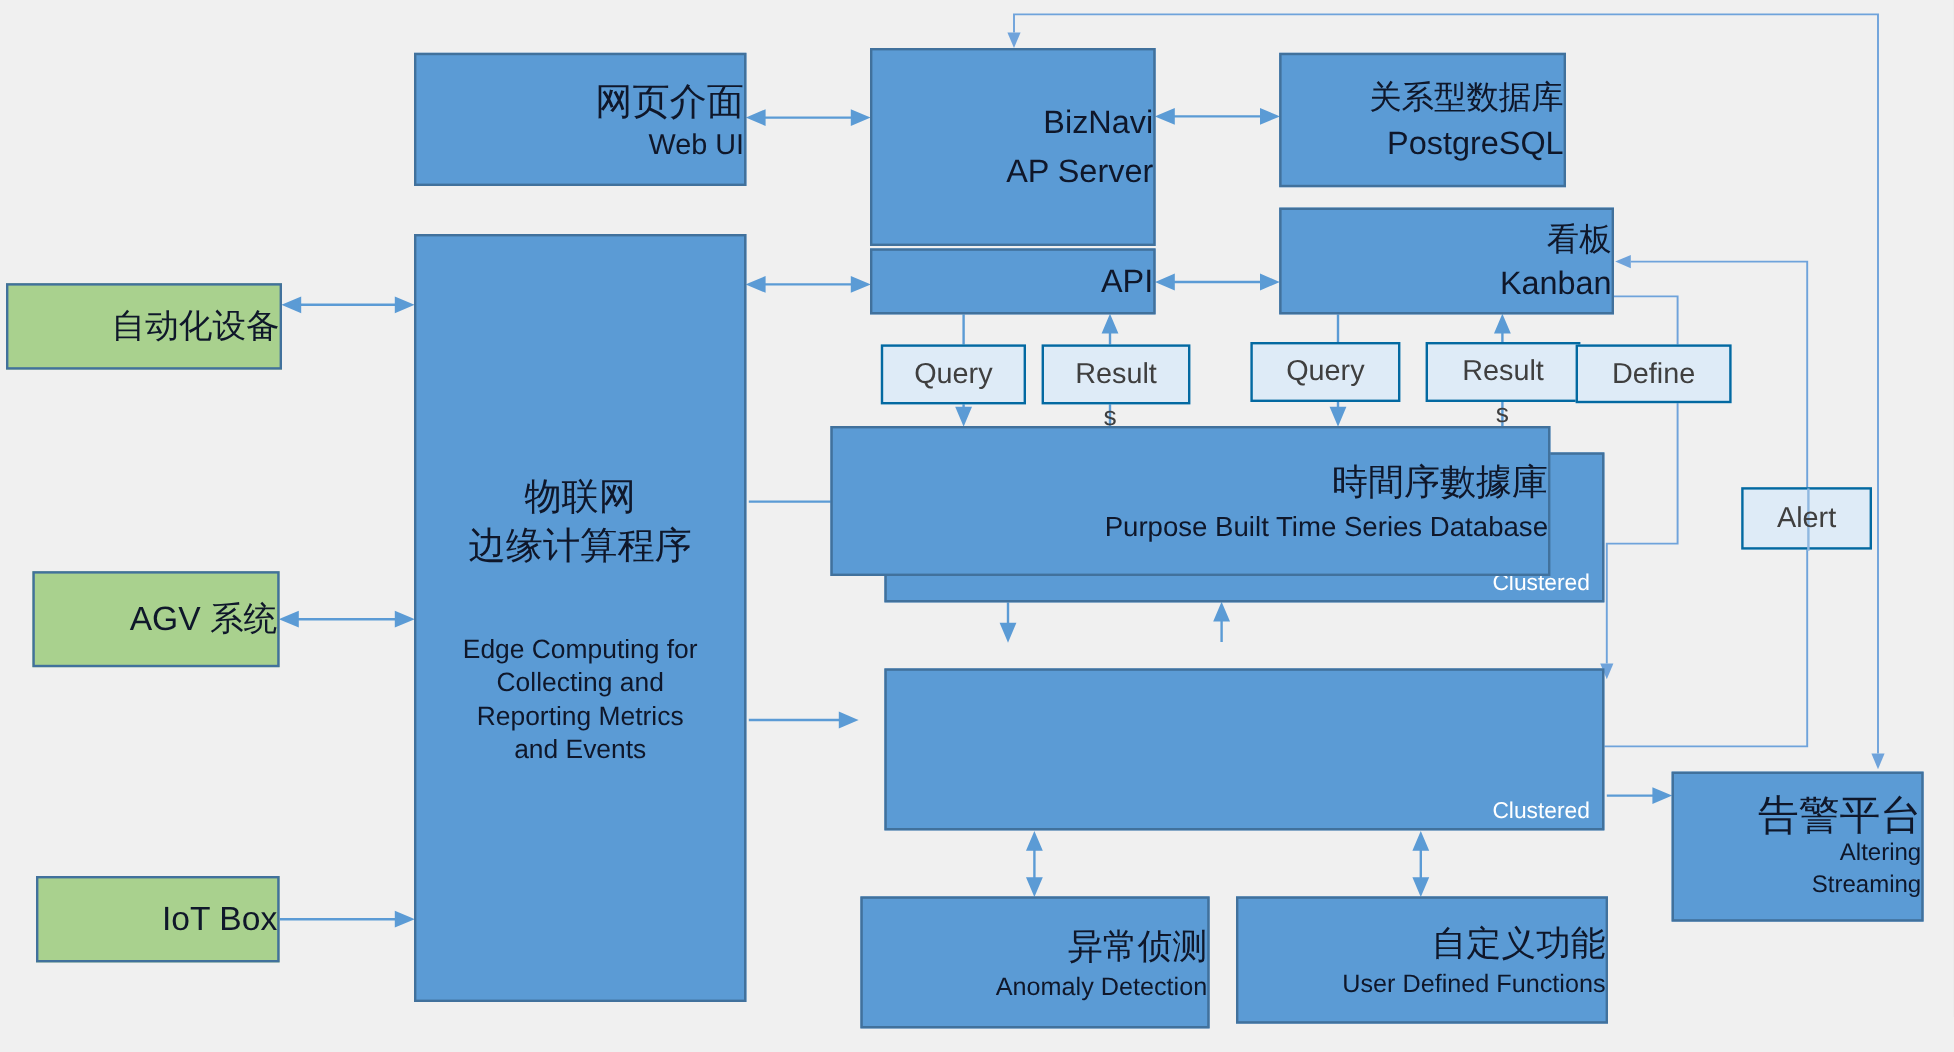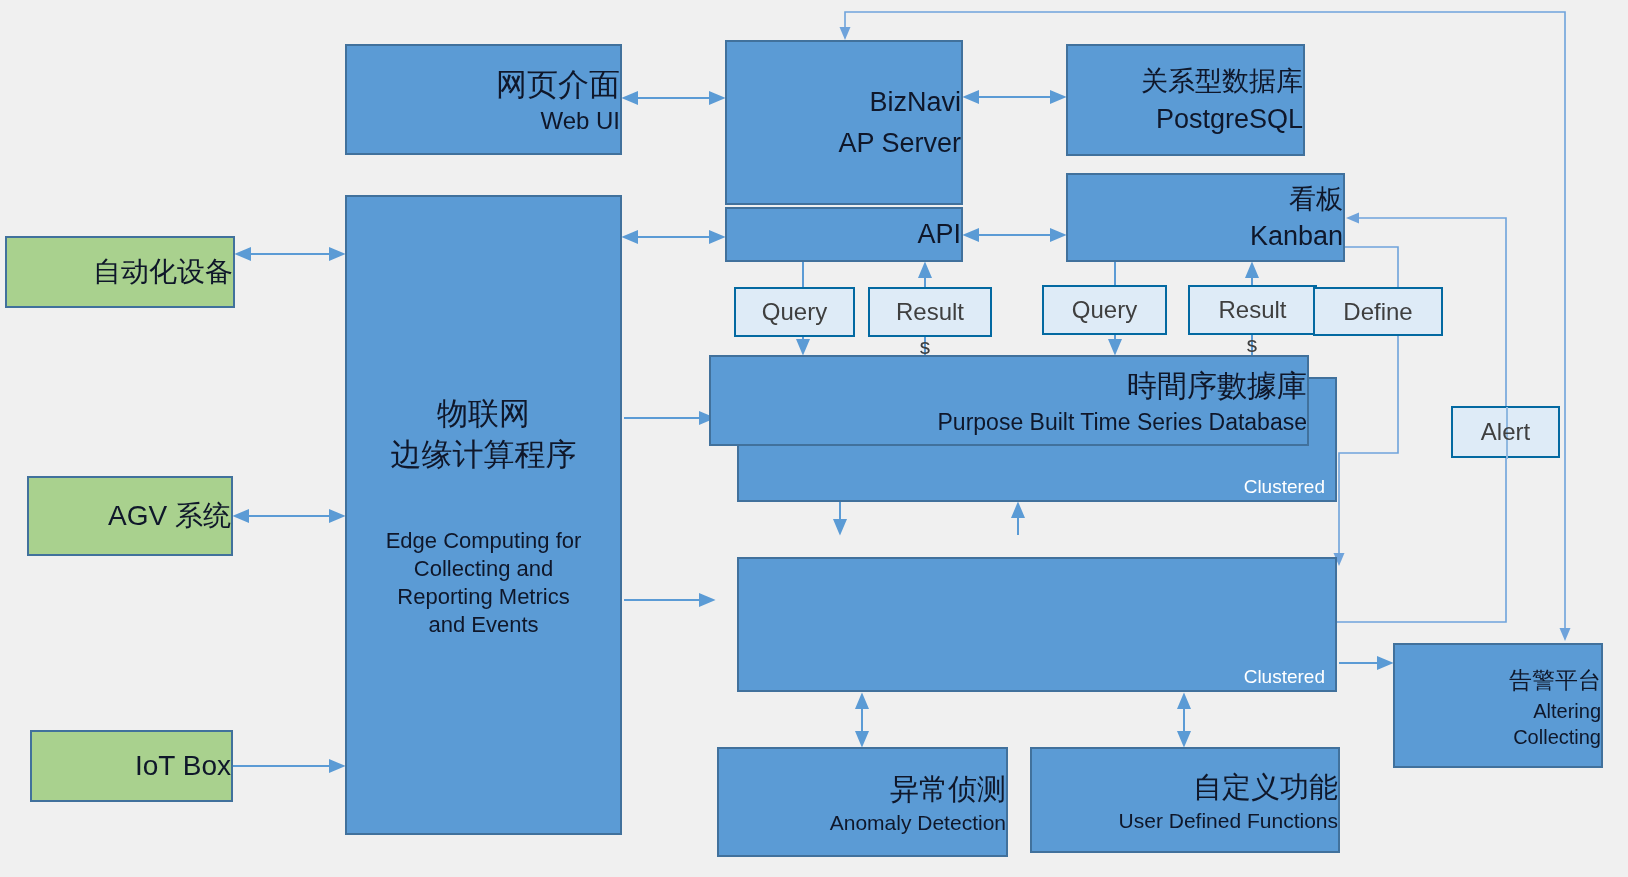--- a/index.html
+++ b/index.html
@@ -38,38 +38,38 @@
   #api-box{left:725px;top:207px;width:238px;height:55px;font-size:27px;}
 
   #postgres{left:1066px;top:44px;width:239px;height:112px;font-size:27px;line-height:38px;}
   #kanban{left:1066px;top:173px;width:279px;height:89px;font-size:27px;line-height:37px;}
 
   #edge{left:345px;top:195px;width:277px;height:640px;justify-content:flex-start;padding-left:46px;}
   #edge .cjk{position:absolute;left:0;right:0;top:196px;font-size:31px;line-height:41px;}
   #edge .desc{position:absolute;left:0;right:0;top:330px;font-size:22px;line-height:28px;}
 
   #tsdb-shadow{left:737px;top:377px;width:600px;height:125px;}
-  #tsdb{left:709px;top:355px;width:600px;height:91px;}
+  #tsdb{left:692px;top:355px;width:600px;height:125px;}
   #tsdb .title{font-size:30px;line-height:42px;}
   #tsdb .sub{font-size:23px;line-height:30px;}
 
   #stream-shadow{left:737px;top:557px;width:600px;height:135px;}
   #stream{left:715px;top:535px;width:600px;height:133px;}
   #stream .title{font-size:31px;line-height:44px;}
   #stream .sub{font-size:23px;line-height:30px;}
 
   #anomaly{left:717px;top:747px;width:291px;height:110px;}
   #anomaly .title{font-size:29px;line-height:40px;}
   #anomaly .sub{font-size:21px;line-height:27px;}
   #udf{left:1030px;top:747px;width:310px;height:106px;}
   #udf .title{font-size:29px;line-height:40px;}
   #udf .sub{font-size:21px;line-height:27px;}
 
   #alerting{left:1393px;top:643px;width:210px;height:125px;}
-  #alerting .title{font-size:23px;line-height:36px;}
+  #alerting .title{font-size:34px;line-height:36px;}
   #alerting .sub{font-size:20px;line-height:26px;}
 
   #automation{left:5px;top:218px;width:230px;height:72px;font-size:28px;margin-top:18px;}
   #agv{left:27px;top:476px;width:206px;height:80px;font-size:28px;}
   #iot{left:30px;top:730px;width:203px;height:72px;font-size:28px;}
 
   #query1{left:734px;top:287px;width:121px;height:50px;}
   #result1{left:868px;top:287px;width:124px;height:50px;}
   #s1{left:917px;top:334px;}
   #query2{left:1042px;top:285px;width:125px;height:50px;}
@@ -227,21 +227,21 @@
     <div class="sub">Anomaly Detection</div>
   </div>
   <div class="node" id="udf">
     <div class="title">自定义功能</div>
     <div class="sub">User Defined Functions</div>
   </div>
 
   <div class="node" id="alerting">
     <div class="title">告警平台</div>
     <div class="sub">Altering</div>
-    <div class="sub">Collecting</div>
+    <div class="sub">Streaming</div>
   </div>
 
   <div class="label" id="query1">
     <span>Query</span>
   </div>
   <div class="label" id="result1">
     <span>Result</span>
   </div>
   <div class="suffix" id="s1">s</div>
 

